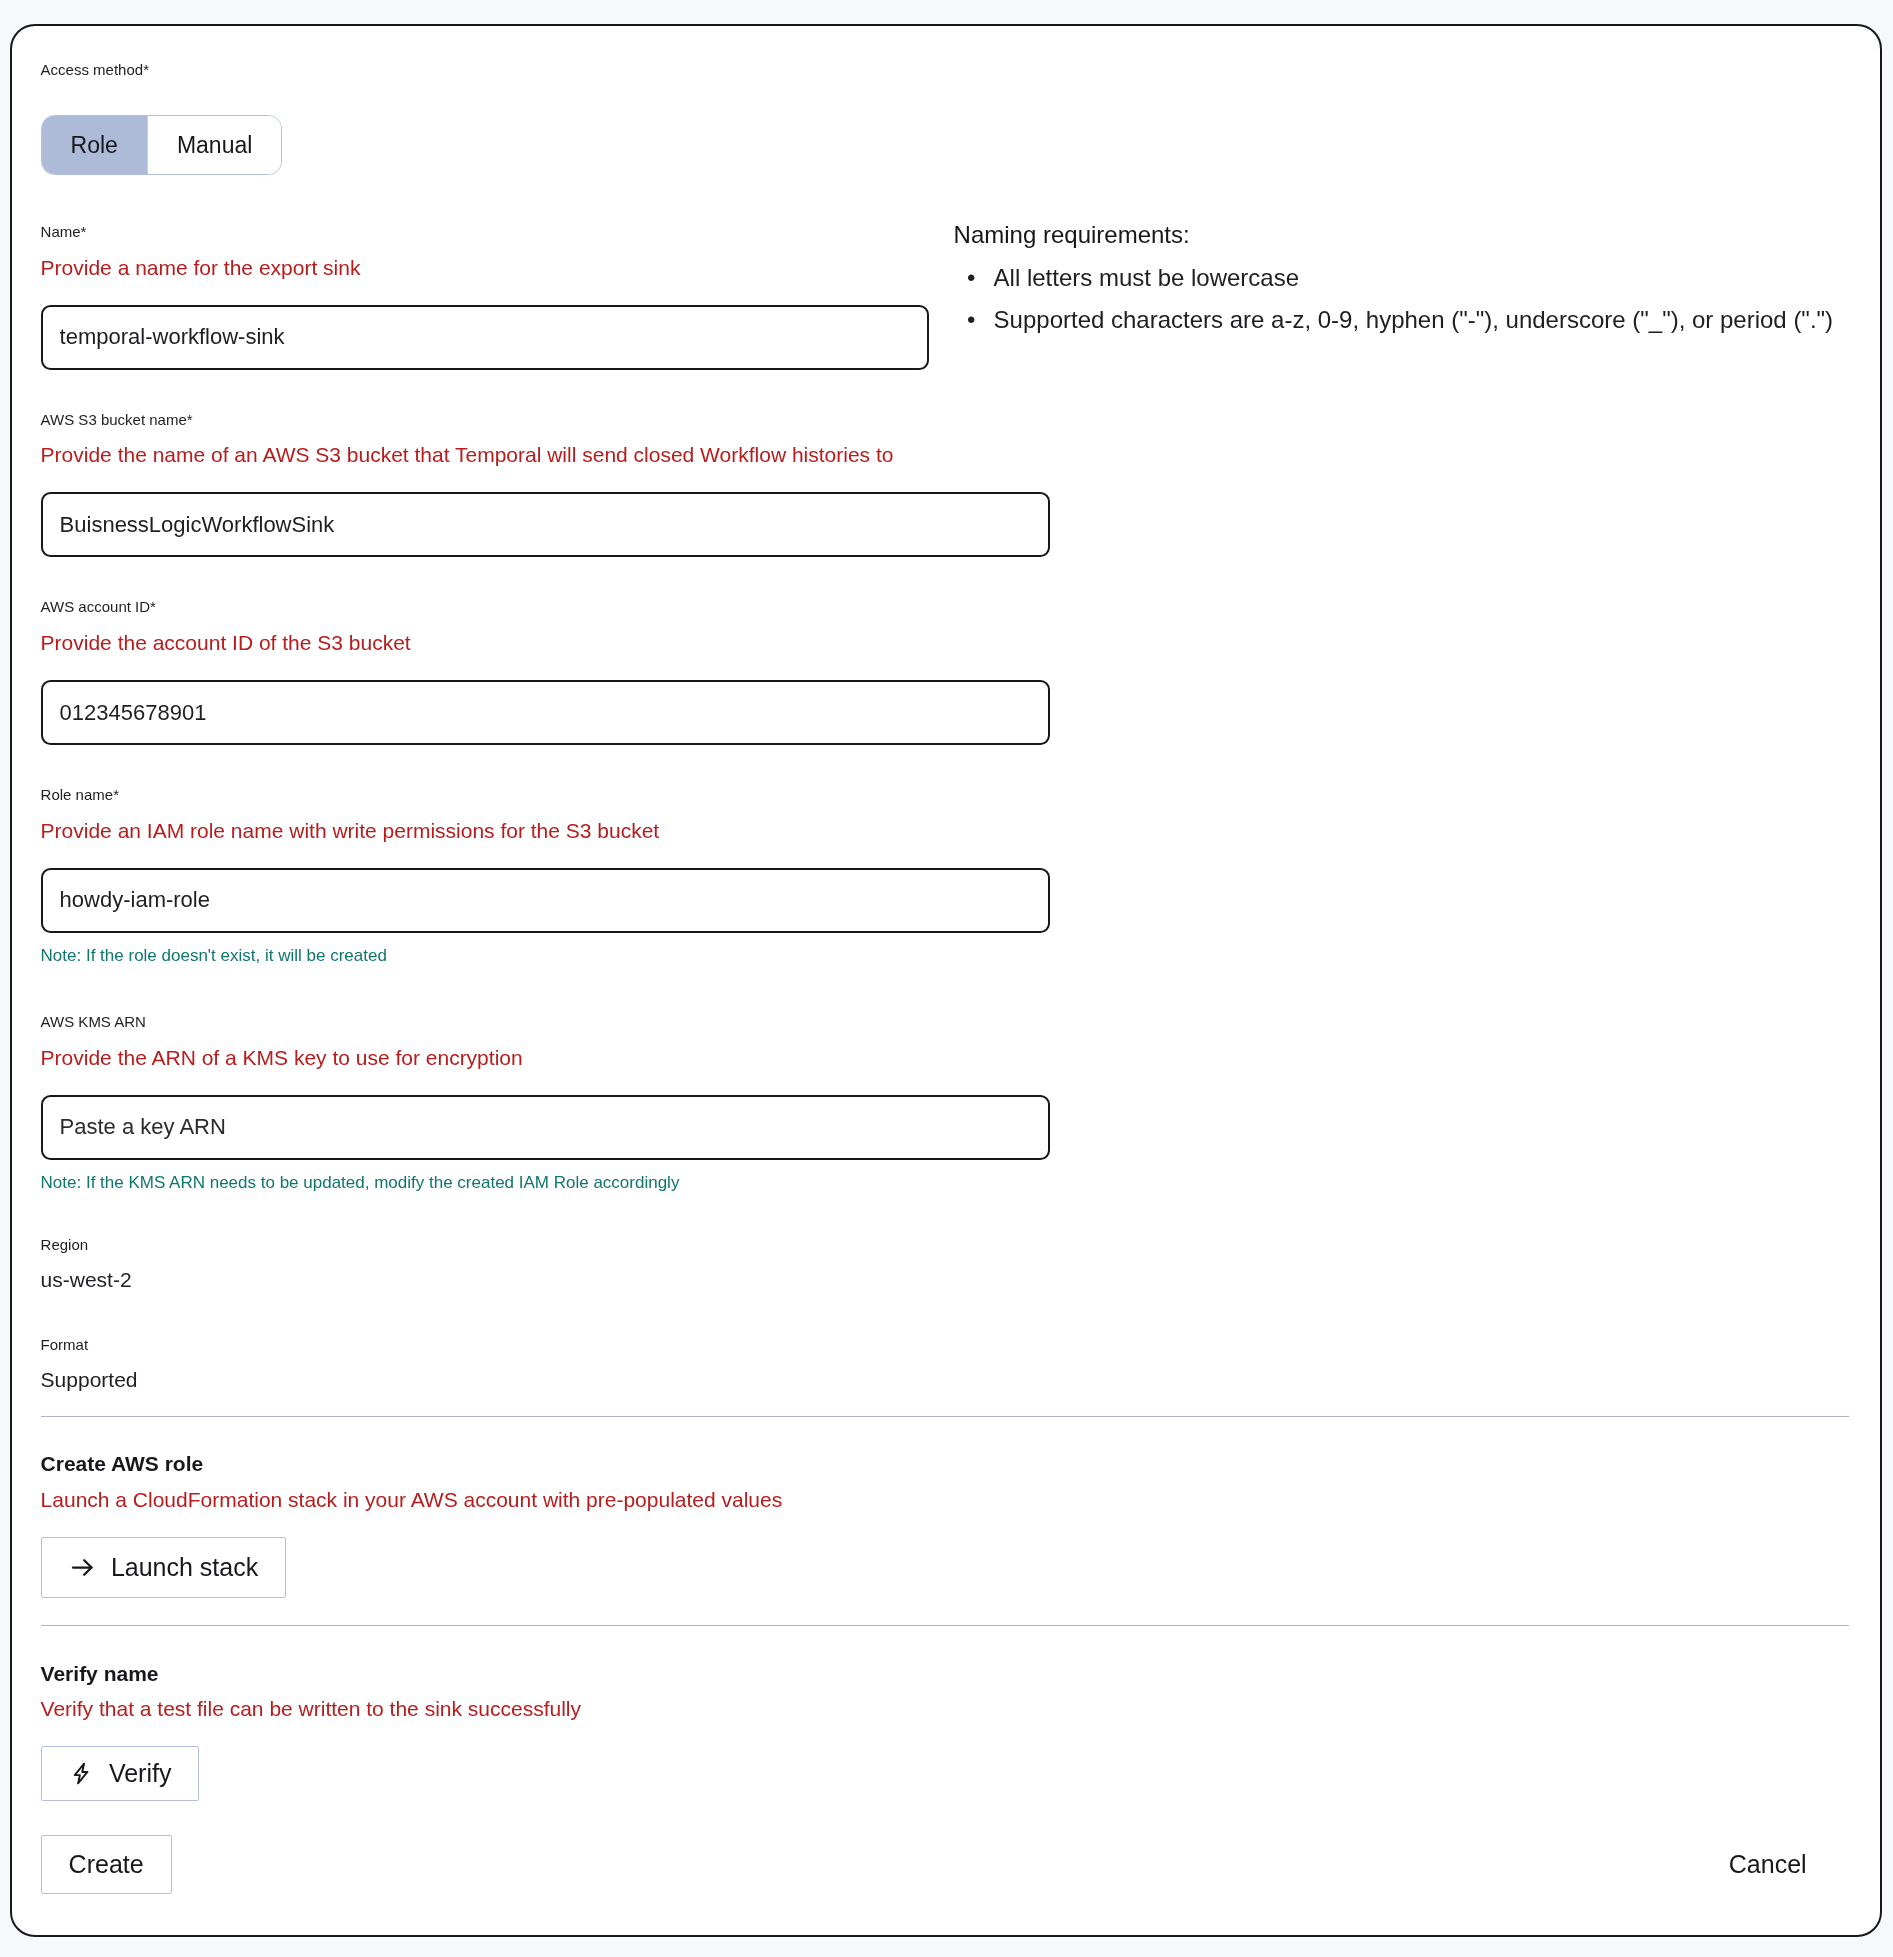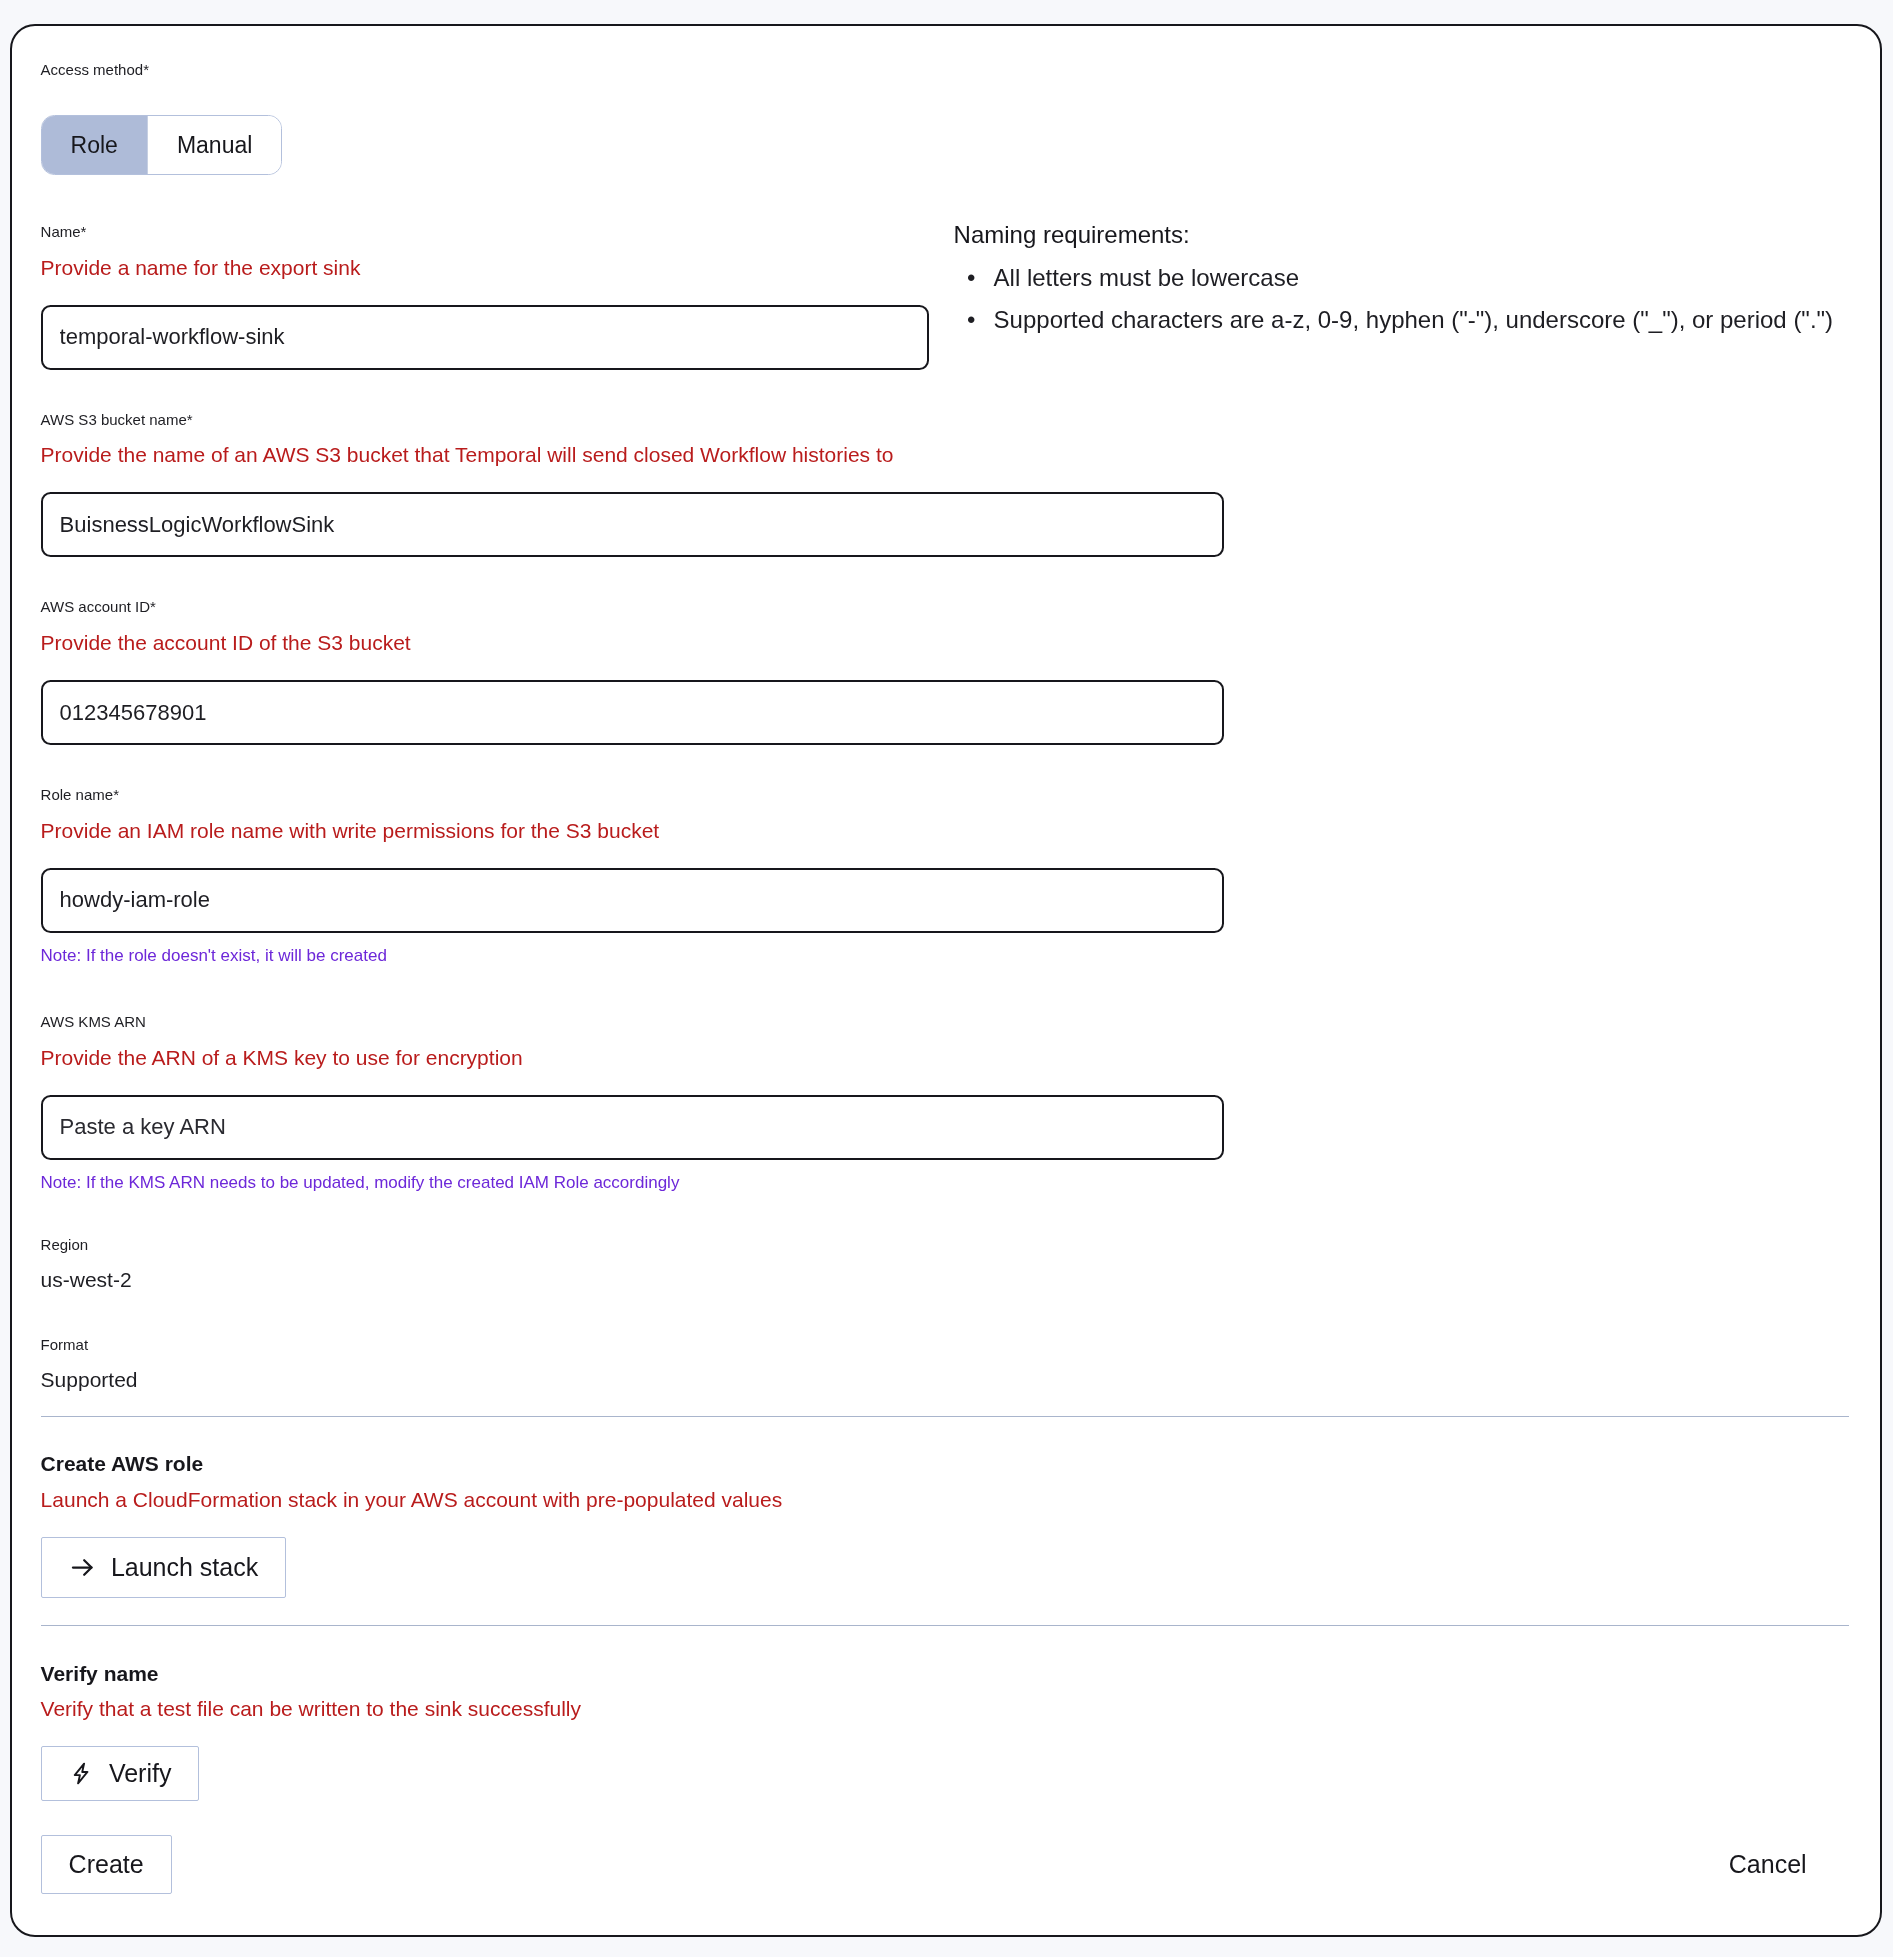--- a/index.html
+++ b/index.html
@@ -13,21 +13,21 @@
     position: absolute;
     left: 9.6px; top: 24px;
     width: 1872px; height: 1913px;
     background: #ffffff;
     border: 2.9px solid #17171c;
     border-radius: 25px;
     padding: 29px 31px 0 29px;
   }
   .label { font-size: 15px; line-height: 29px; color: #1e1e23; }
   .desc  { font-size: 21px; line-height: 29px; color: #b91c1c; margin-top: 6.7px; }
-  .note  { font-size: 17px; line-height: 23px; color: #6d28d9; margin-top: 11.5px; }
+  .note  { font-size: 17px; line-height: 23px; color: #0f766e; margin-top: 11.5px; }
 
   
   .segmented {
     margin-top: 31px;
     display: inline-flex;
     border: 1.9px solid #b3c0dc;
     border-radius: 13.4px;
     overflow: hidden;
     height: 60px;
   }
@@ -68,21 +68,21 @@
     margin-top: 23px;
     border: 2.4px solid #17171c;
     border-radius: 9.6px;
     padding: 0 17px;
     font-size: 22px;
     font-family: "Liberation Sans", sans-serif;
     color: #1e1e23;
     background: #fff;
     outline: none;
   }
-  .text-input.wide { width: 1183px; }
+  .text-input.wide { width: 1009px; }
   .text-input::placeholder { color: #2a2a30; opacity: 1; }
 
   .field { margin-top: 35px; }
   .field.gap-lg { margin-top: 40px; }
 
   .ro-block { margin-top: 36px; }
   .ro-value { font-size: 21px; line-height: 29px; margin-top: 5.7px; }
 
   .divider {
     border: none;

